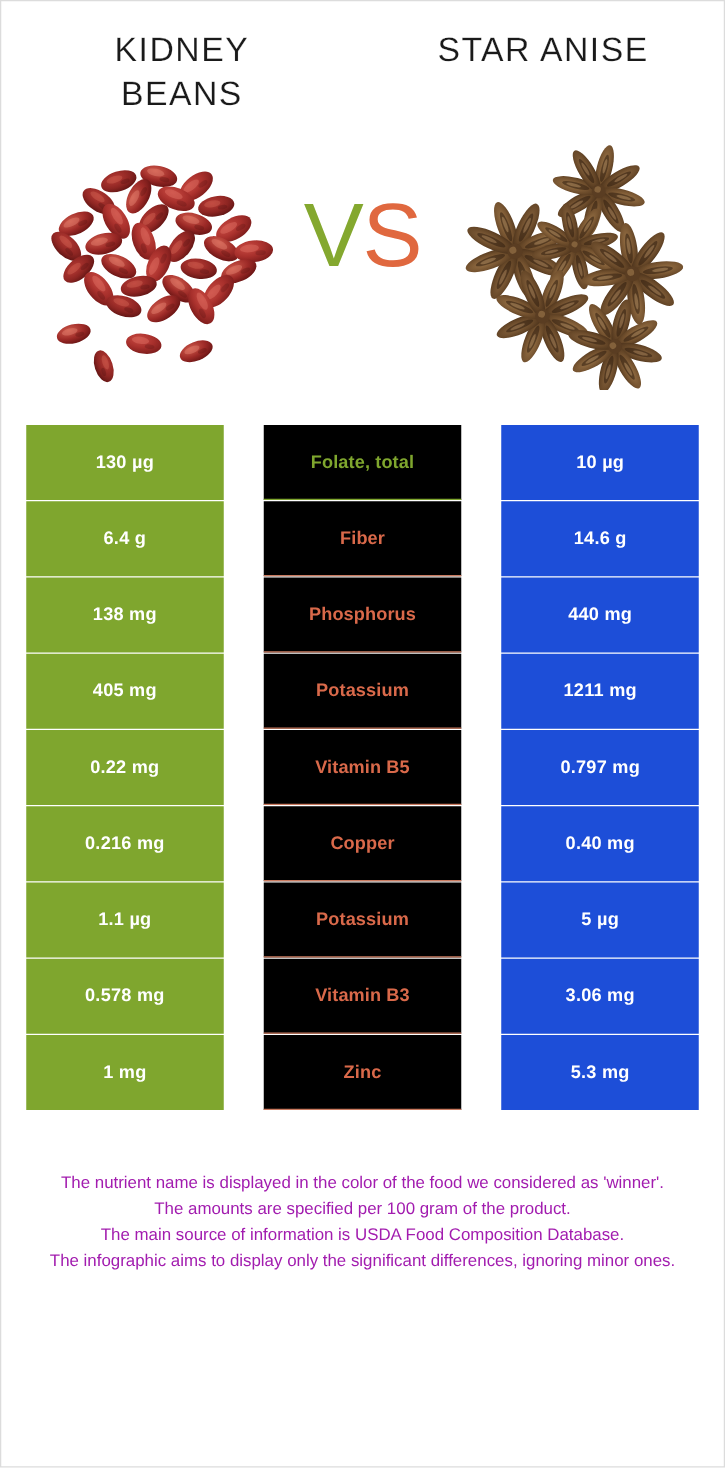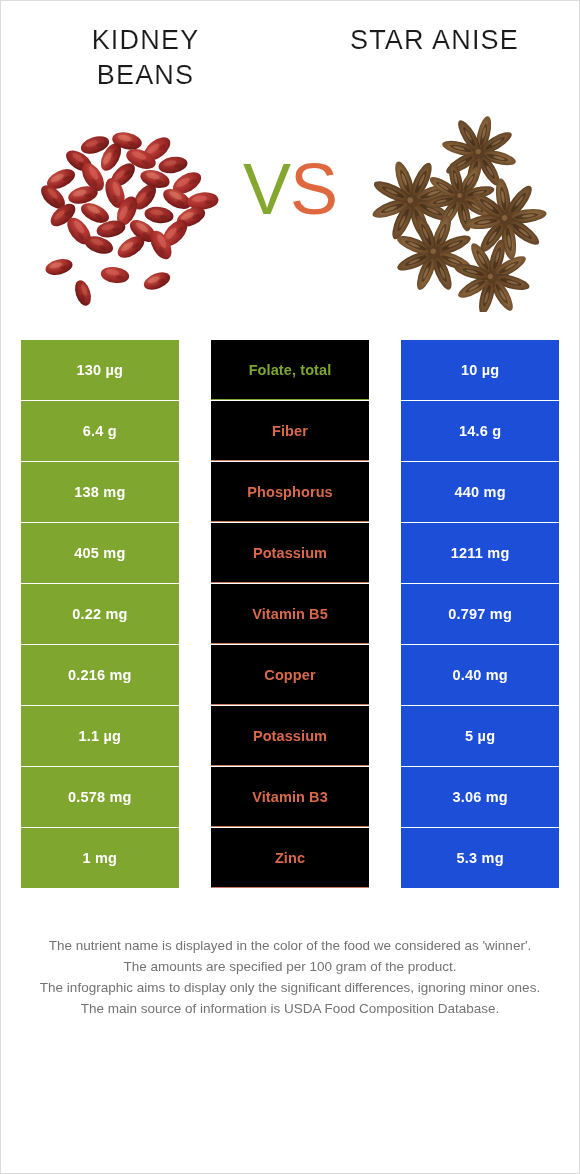--- a/index.html
+++ b/index.html
@@ -111,21 +111,21 @@
     border-bottom: 1px solid transparent;
   }
   .mid-green  { color: #7fa62e; border-bottom-color: #7fa62e; }
   .mid-orange { color: #d9694a; border-bottom-color: #c9795e; }
 
   
   .footer {
     margin-top: 48px;
     text-align: center;
     font-size: 13.5px;
-    color: #737373;
+    color: #a21caf;
     line-height: 1.55;
     padding: 0 30px;
   }
   .footer-line { display: block; }
 </style>
 </head>
 <body>
 
 <div class="header">
   <div class="header-cell">
@@ -338,15 +338,15 @@
     <div class="cell cell-left">1 mg</div>
     <div class="cell cell-mid mid-orange">Zinc</div>
     <div class="cell cell-right">5.3 mg</div>
   </div>
 
 </div>
 
 <div class="footer">
   <span class="footer-line">The nutrient name is displayed in the color of the food we considered as 'winner'.</span>
   <span class="footer-line">The amounts are specified per 100 gram of the product.</span>
+  <span class="footer-line">The main source of information is USDA Food Composition Database.</span>
   <span class="footer-line">The infographic aims to display only the significant differences, ignoring minor ones.</span>
-  <span class="footer-line">The main source of information is USDA Food Composition Database.</span>
 </div>
 
 </body></html>

